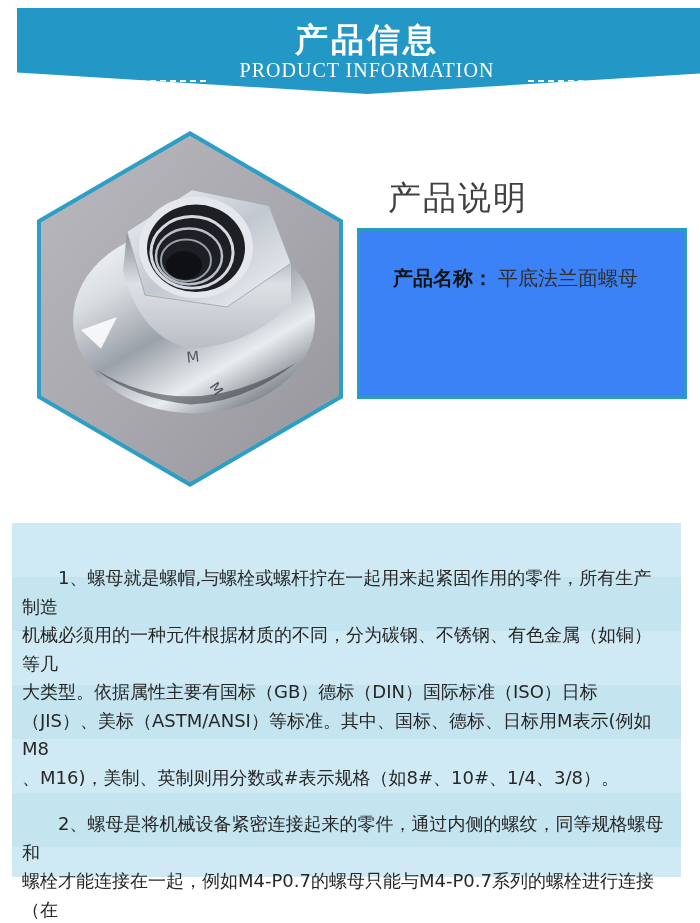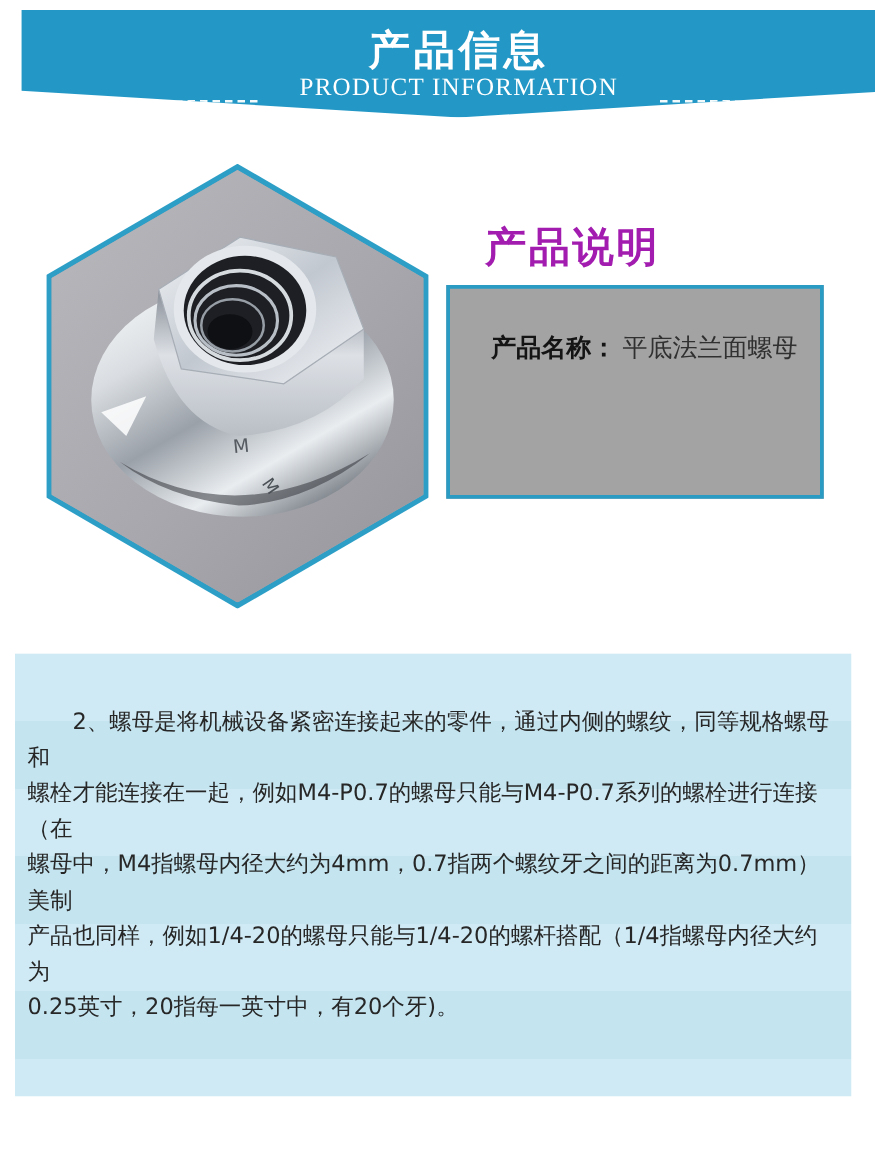--- a/index.html
+++ b/index.html
@@ -35,25 +35,25 @@
   }
   .hex-inner{
     position:absolute;left:4px;top:5px;right:4px;bottom:5px;
     clip-path:polygon(50% 0,100% 25%,100% 75%,50% 100%,0 75%,0 25%);
     background:#a9a9af;
   }
   .hex-inner svg{display:block;width:100%;height:100%;}
   
   .desc-title{
     position:absolute;left:388px;top:176px;
-    font-size:33px;font-weight:bold;color:#a21caf;letter-spacing:2px;
+    font-size:33px;font-weight:normal;color:#404040;letter-spacing:2px;
   }
   .spec-box{
-    position:absolute;left:357px;top:228px;width:302px;height:171px;
-    box-sizing:border-box;background:#a3a3a3;border:3px solid #2a9cc4;
+    position:absolute;left:357px;top:228px;width:330px;height:171px;
+    box-sizing:border-box;background:#3b82f6;border:3px solid #2a9cc4;
     padding:36px 10px 0 33px;
   }
   .spec-row{height:35px;font-size:20px;line-height:22px;color:#141414;white-space:nowrap;}
   .spec-label{font-weight:bold;}
   .spec-value{font-weight:normal;color:#303030;margin-left:5px;}
   
   .details-box{
     position:absolute;left:12px;top:523px;width:669px;height:354px;
     box-sizing:border-box;
     background:repeating-linear-gradient(180deg,#cfeaf4 0px,#cfeaf4 54px,#c4e4ef 54px,#c4e4ef 108px);
@@ -130,20 +130,25 @@
 
   <div class="desc-title">产品说明</div>
 
   <div class="spec-box">
     <div class="spec-row">
       <span class="spec-label">产品名称：</span><span class="spec-value">平底法兰面螺母</span>
     </div>
   </div>
 
   <div class="details-box">
+    <p>　　1、螺母就是螺帽,与螺栓或螺杆拧在一起用来起紧固作用的零件，所有生产制造
+机械必须用的一种元件根据材质的不同，分为碳钢、不锈钢、有色金属（如铜）等几
+大类型。依据属性主要有国标（GB）德标（DIN）国际标准（ISO）日标
+（JIS）、美标（ASTM/ANSI）等标准。其中、国标、德标、日标用M表示(例如M8
+、M16)，美制、英制则用分数或#表示规格（如8#、10#、1/4、3/8）。</p>
     <p>　　2、螺母是将机械设备紧密连接起来的零件，通过内侧的螺纹，同等规格螺母和
 螺栓才能连接在一起，例如M4-P0.7的螺母只能与M4-P0.7系列的螺栓进行连接（在
 螺母中，M4指螺母内径大约为4mm，0.7指两个螺纹牙之间的距离为0.7mm）美制
 产品也同样，例如1/4-20的螺母只能与1/4-20的螺杆搭配（1/4指螺母内径大约为
 0.25英寸，20指每一英寸中，有20个牙)。</p>
   </div>
 
 </div>
 
 </body></html>

